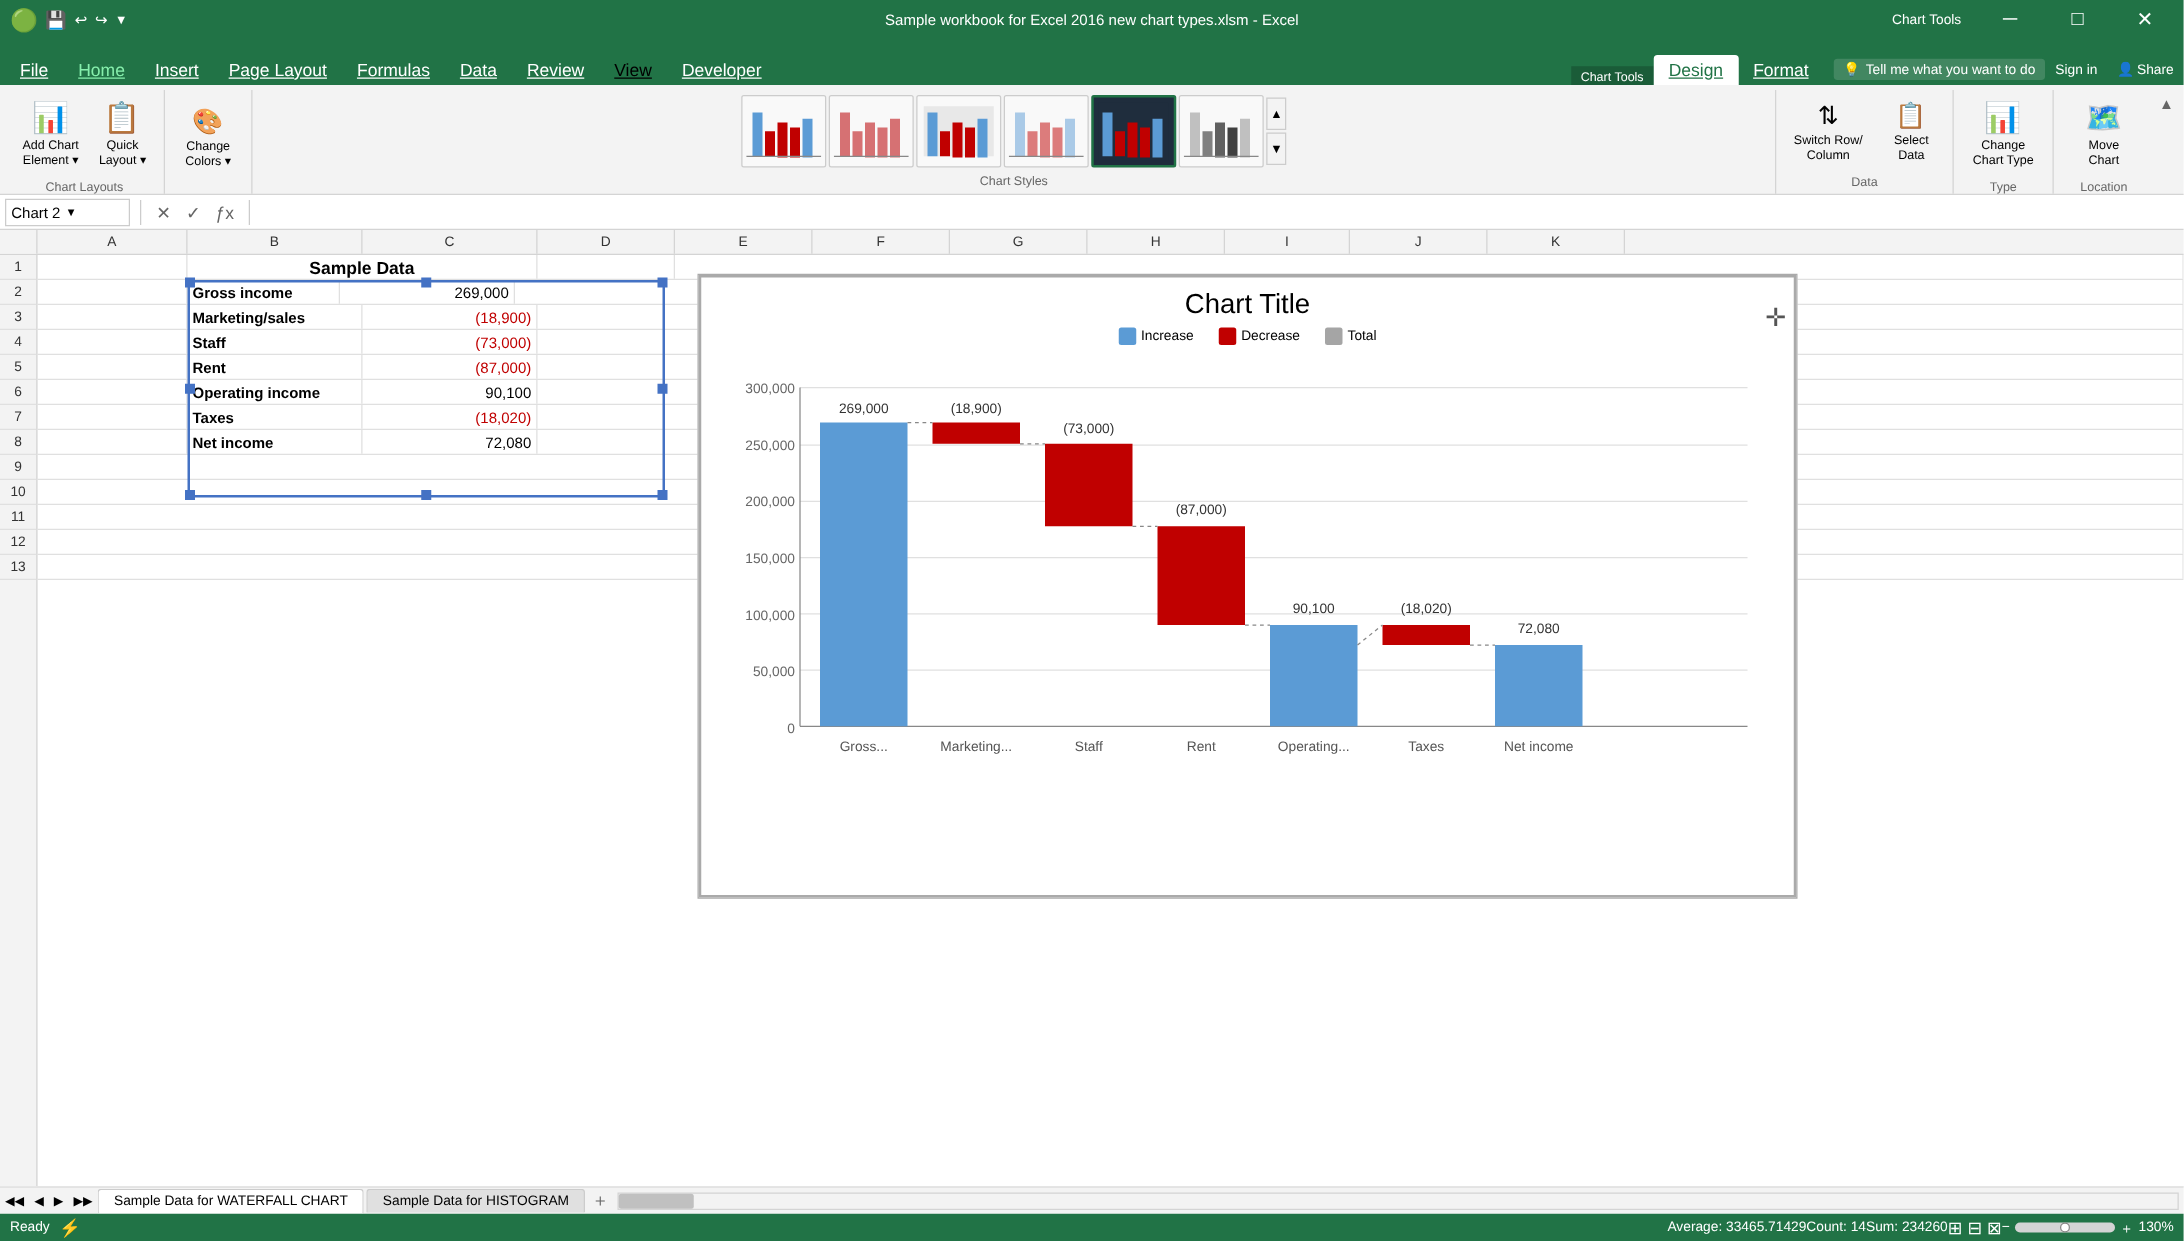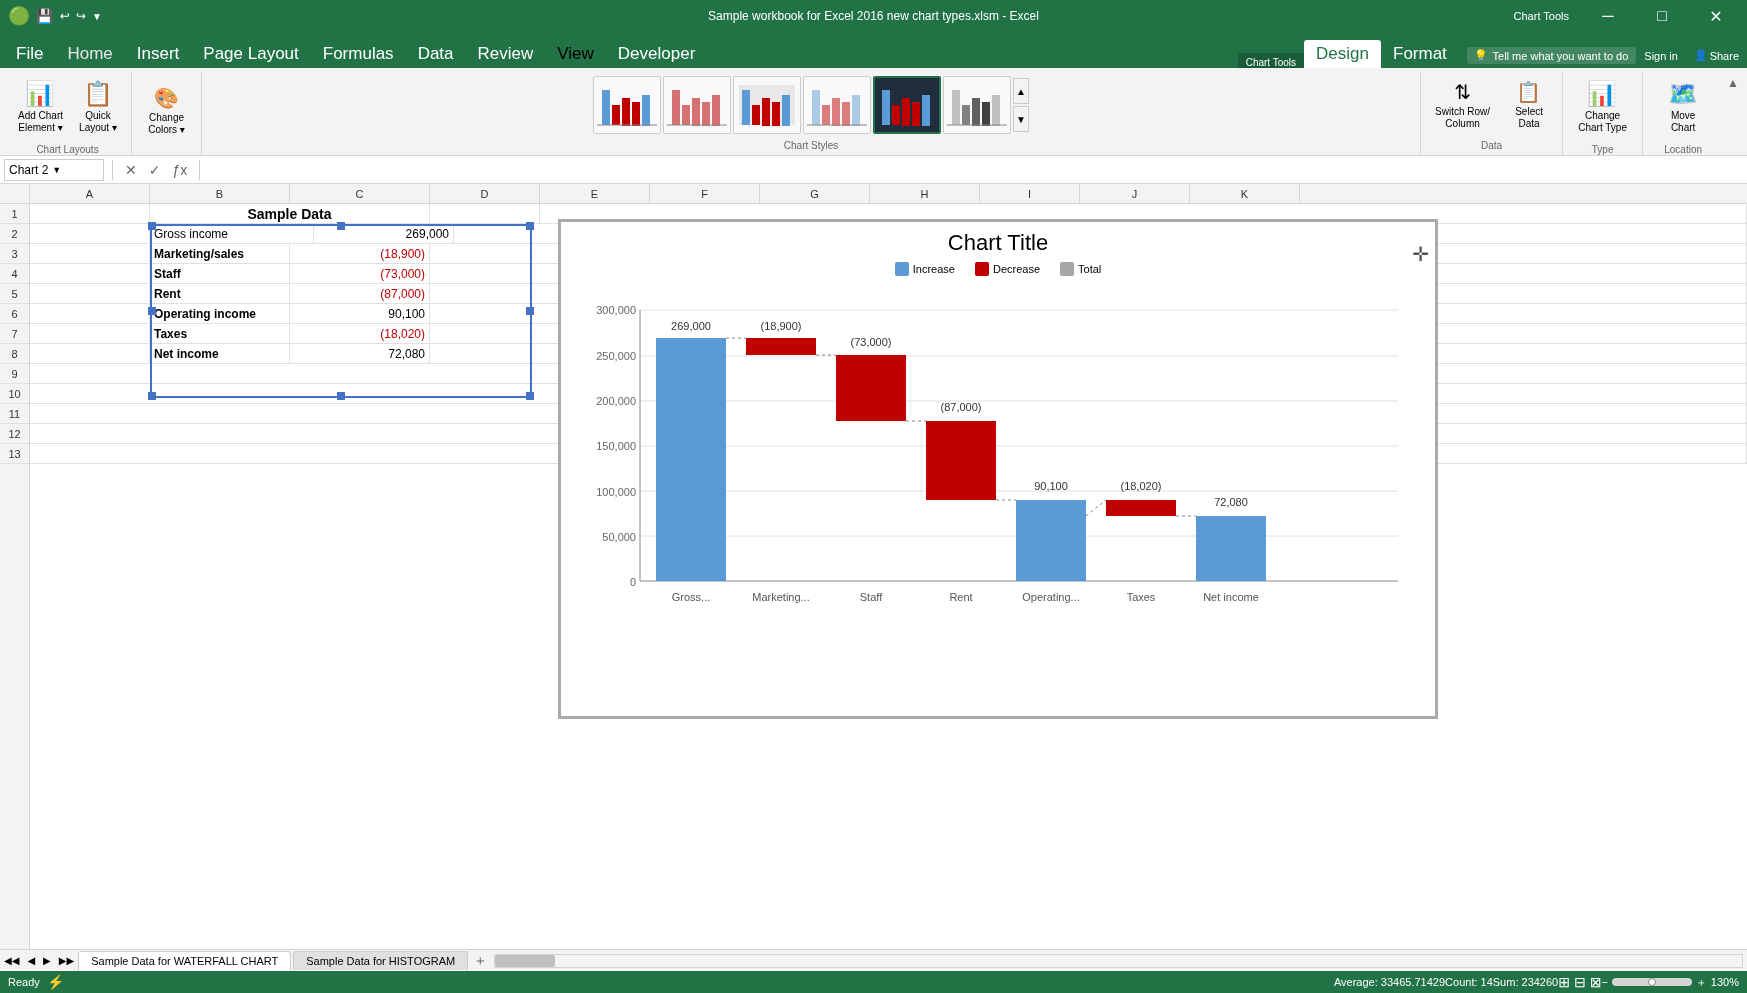--- a/index.html
+++ b/index.html
@@ -14,24 +14,25 @@
       justify-content: space-between;
       padding: 0 8px;
       color: white;
     }
     .title-bar-left { display: flex; align-items: center; gap: 6px; }
     .title-bar-center { position: absolute; left: 50%; transform: translateX(-50%); font-size: 12px; color: white; }
     .title-bar-right { display: flex; align-items: center; gap: 8px; margin-left: auto; }
     .win-btn { width: 46px; height: 32px; display: flex; align-items: center; justify-content: center; cursor: pointer; font-size: 16px; color: white; }
     .ribbon-tab {
       padding: 4px 12px;
-      font-size: 17px;
+      font-size: 14px;
       color: white;
       cursor: pointer;
       border-radius: 3px 3px 0 0;
+      text-decoration: underline;
     }
     .ribbon-tab.active { background: white; color: #217346; font-weight: 500; }
 
     
     .ribbon {
       background: #f3f3f3;
       border-bottom: 1px solid #d4d4d4;
       display: flex;
       align-items: stretch;
       padding: 4px 4px 0 4px;
@@ -221,21 +222,21 @@
     <div class="title-bar-right">
       <span style="font-size:11px; margin-right:8px;">Chart Tools</span>
       <span class="win-btn">─</span>
       <span class="win-btn">□</span>
       <span class="win-btn close">✕</span>
     </div>
   </div>
 
   <div style="background:#217346; display:flex; align-items:flex-end; padding-left:4px; height:36px;">
     <div class="ribbon-tab" style="color:white;">File</div>
-    <div class="ribbon-tab" style="color:#e5e5e5;">Home</div>
+    <div class="ribbon-tab" style="color:#86efac;">Home</div>
     <div class="ribbon-tab" style="color:white;">Insert</div>
     <div class="ribbon-tab" style="color:white;">Page Layout</div>
     <div class="ribbon-tab" style="color:white;">Formulas</div>
     <div class="ribbon-tab" style="color:white;">Data</div>
     <div class="ribbon-tab" style="color:white;">Review</div>
     <div class="ribbon-tab" style="color:#000000;">View</div>
     <div class="ribbon-tab" style="color:white;">Developer</div>
     <div style="margin-left:auto; display:flex; align-items:flex-end;">
       <div style="font-size:10px; color:white; padding:2px 8px 0 8px; background:#1a5c38; height:100%; display:flex; align-items:flex-start; padding-top:4px;">Chart Tools</div>
       <div class="ribbon-tab active" style="background:white; color:#217346; font-weight:500;">Design</div>
@@ -436,21 +437,21 @@
 
       <div class="grid-row">
         <div class="cell" style="width:120px;"></div>
         <div class="cell" style="width:280px; text-align:center; font-weight:bold; font-size:14px; justify-content:center;">Sample Data</div>
         <div class="cell" style="width:110px;"></div>
         <div class="cell" style="flex:1;"></div>
       </div>
 
       <div class="grid-row">
         <div class="cell" style="width:120px;"></div>
-        <div class="cell" style="width:164px; font-weight:normal;">Gross income</div>
+        <div class="cell" style="width:122px; font-weight:bold;">Gross income</div>
         <div class="cell" style="width:140px; text-align:right; justify-content:flex-end;">269,000</div>
         <div class="cell" style="flex:1;"></div>
       </div>
 
       <div class="grid-row">
         <div class="cell" style="width:120px;"></div>
         <div class="cell" style="width:140px; font-weight:bold;">Marketing/sales</div>
         <div class="cell" style="width:140px; text-align:right; justify-content:flex-end; color:#c00000;">(18,900)</div>
         <div class="cell" style="flex:1;"></div>
       </div>

